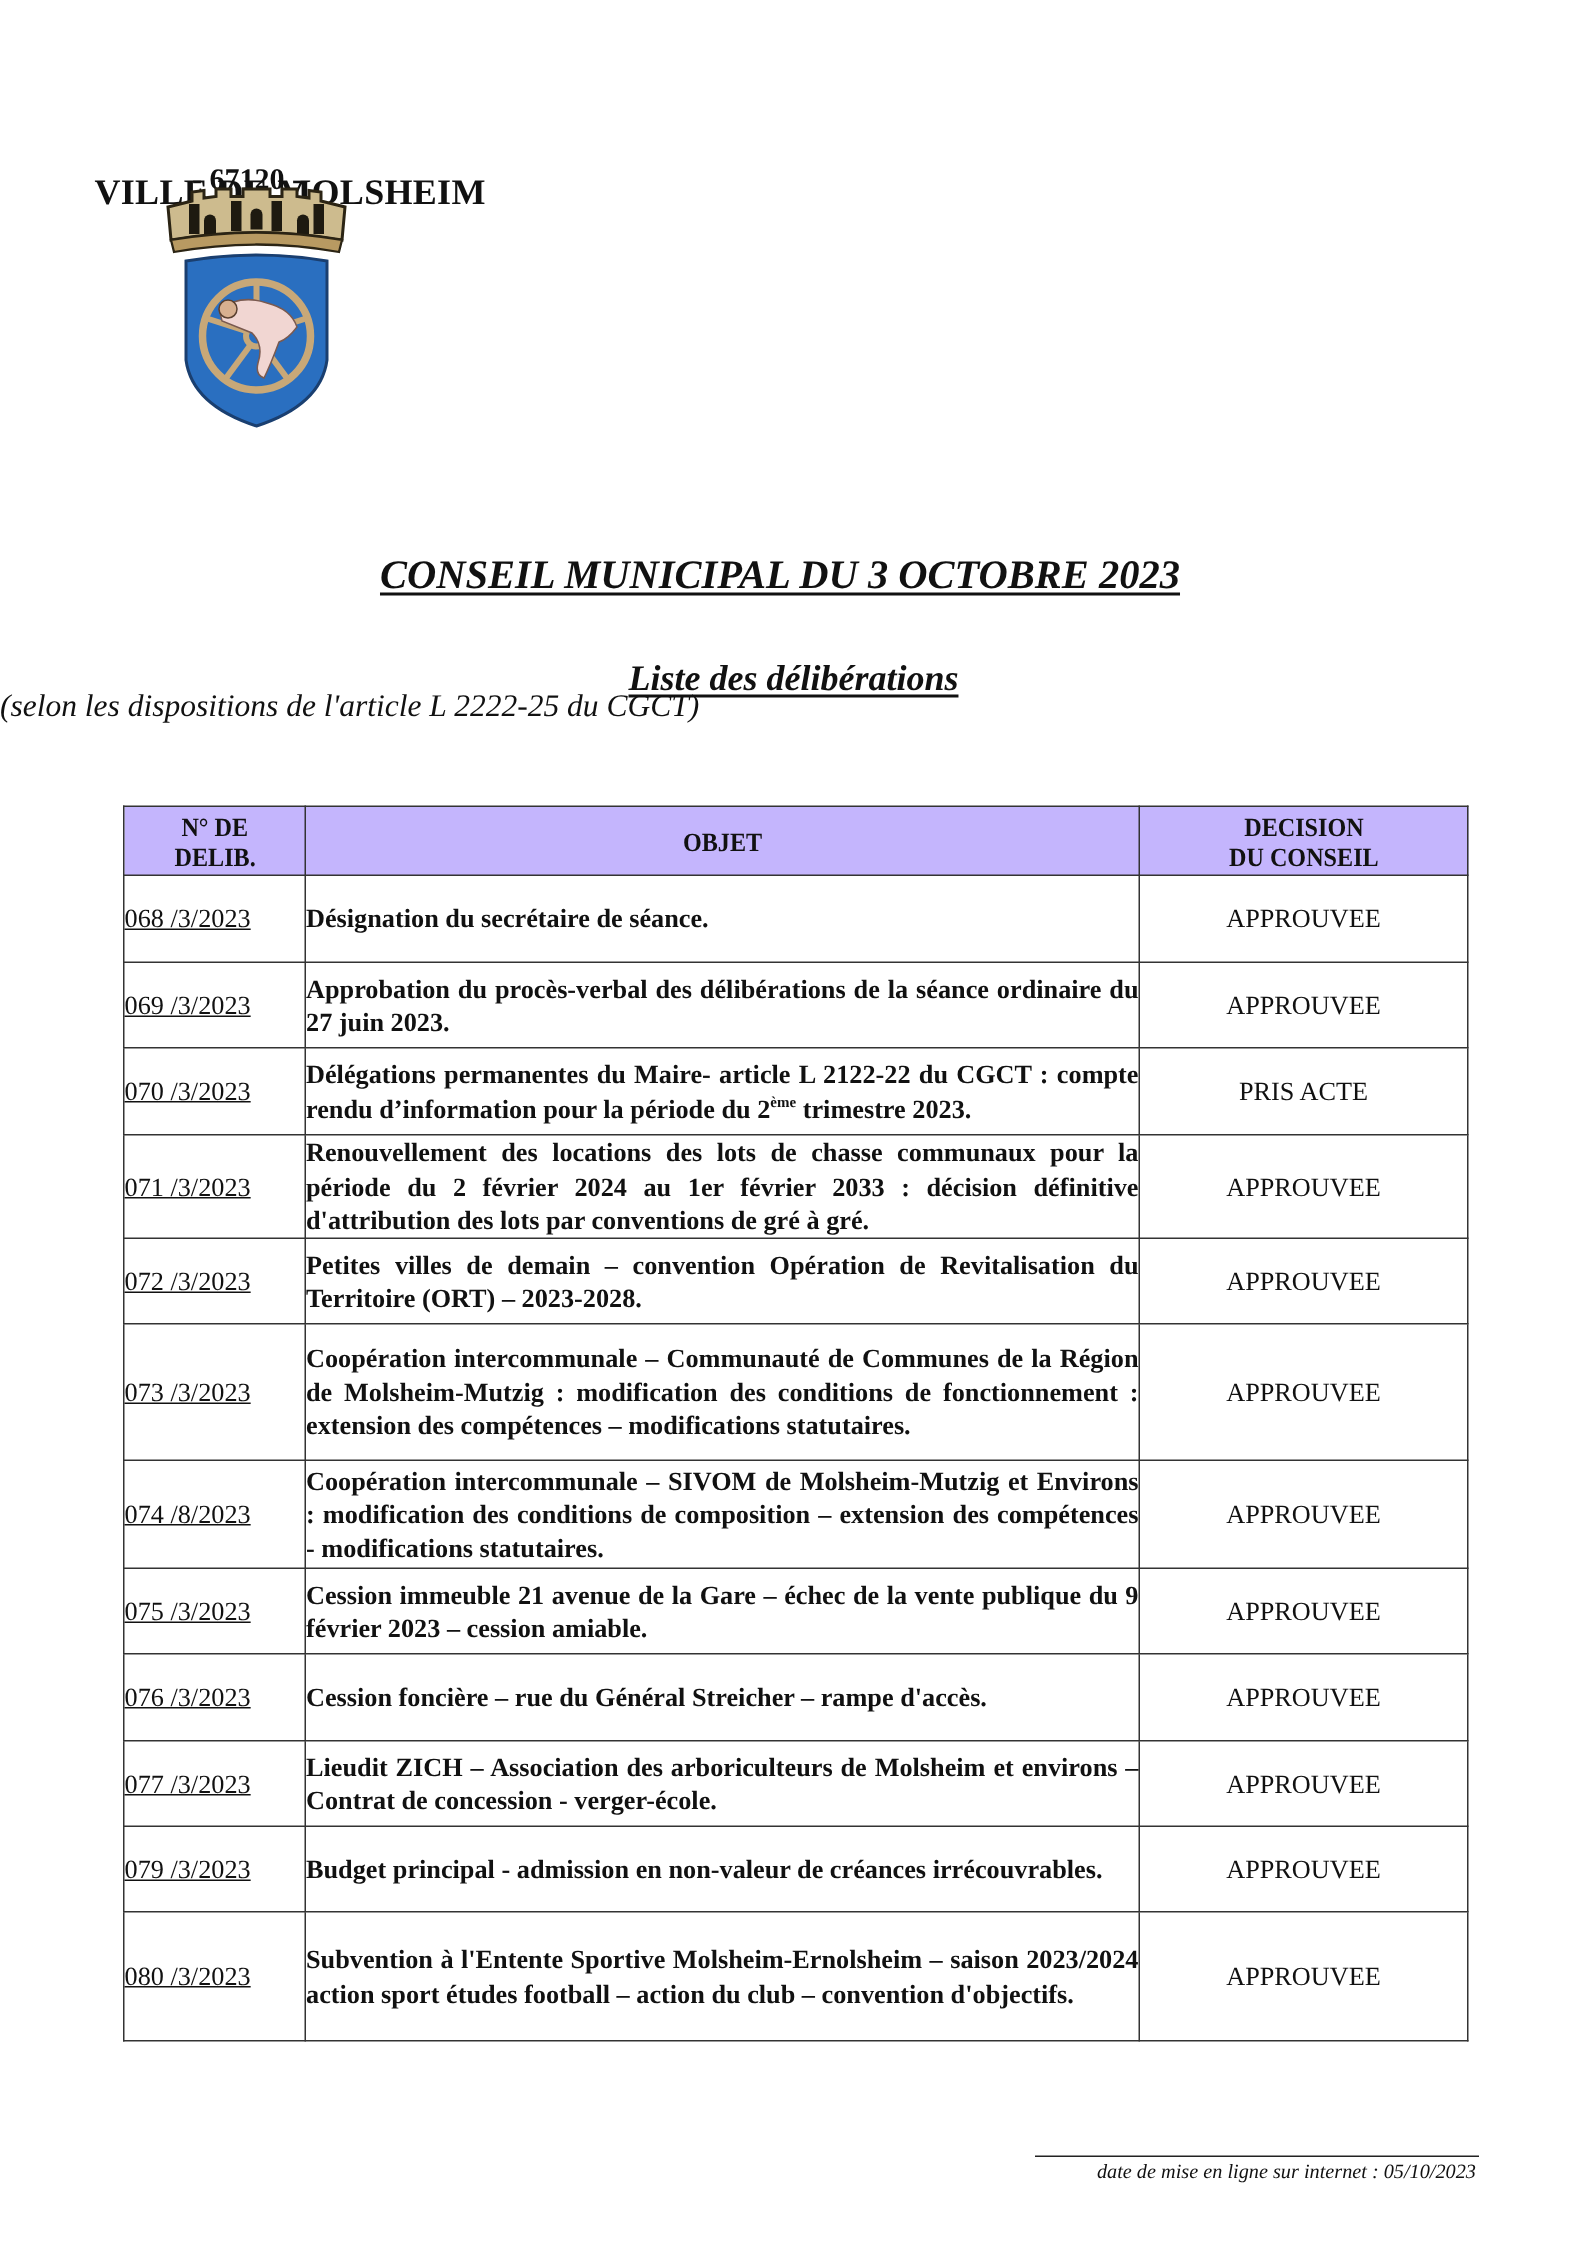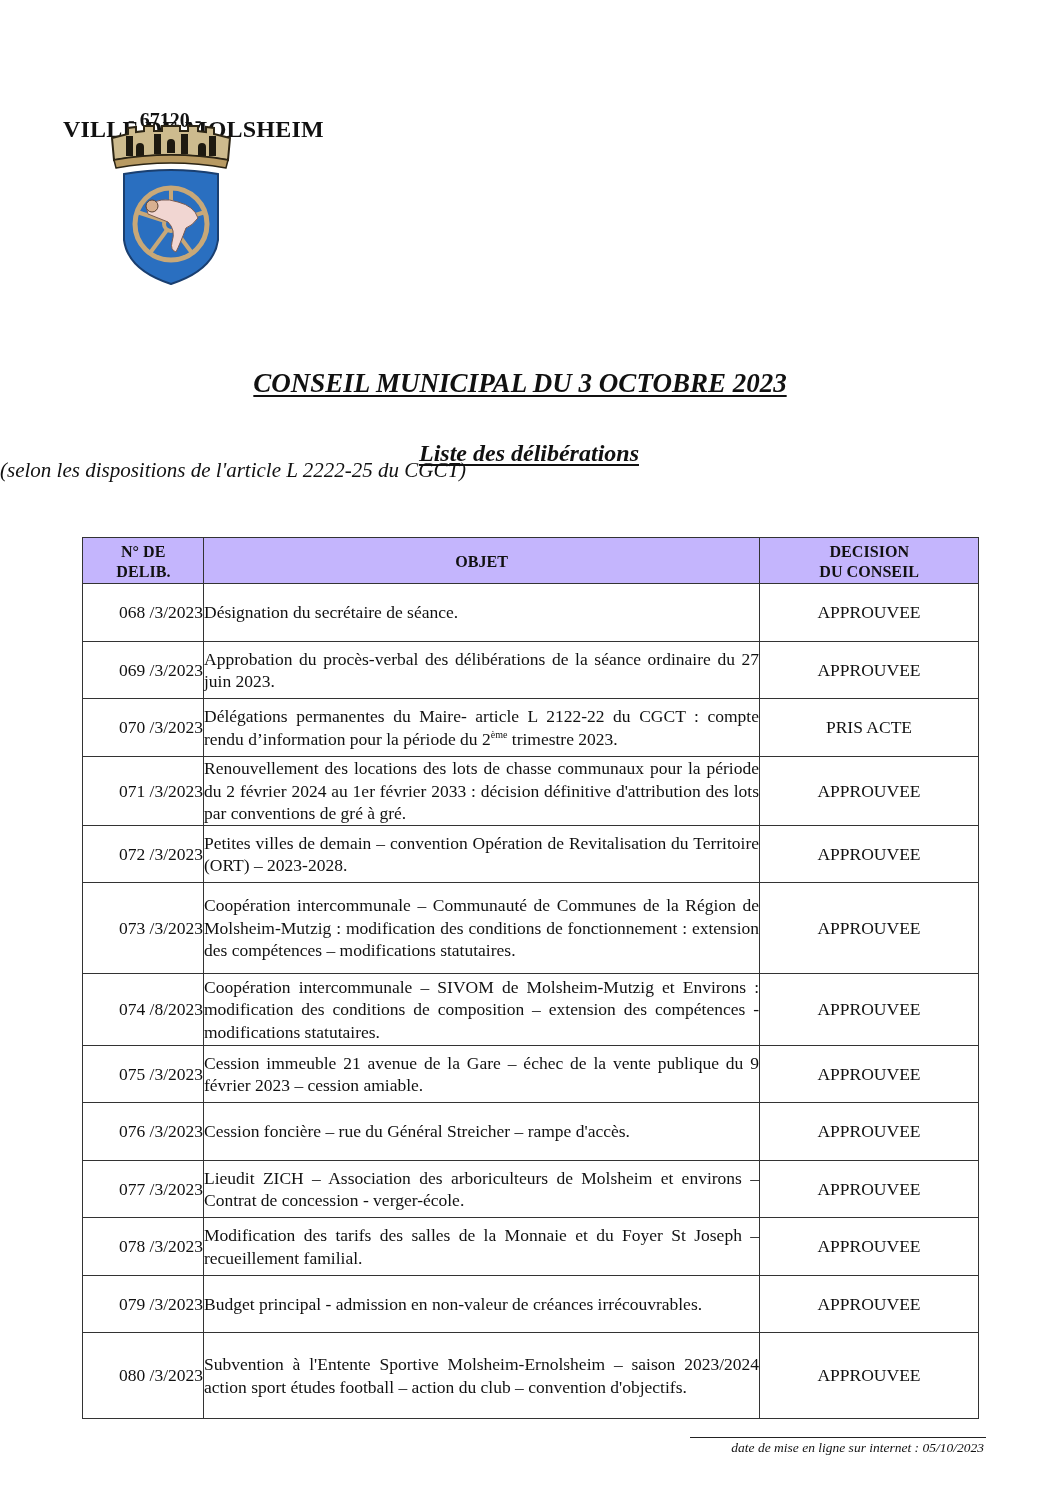--- a/index.html
+++ b/index.html
@@ -40,23 +40,23 @@
     }
     table.delib th {
       background: #c4b5fd; font-weight: bold; text-align: center;
       line-height: 20px; height: 45px;
       transform-origin: center; font-size: 17.5px;
     }
     table.delib th span { display: inline-block; transform: scaleX(0.92); }
     col.c1 { width: 121px; }
     col.c2 { width: 556px; }
     col.c3 { width: 219px; }
-    td.num { text-align: right; padding-right: 8px; white-space: nowrap; }
+    td.num { text-align: left; padding-right: 8px; white-space: nowrap; text-decoration: underline; }
     td.obj { text-align: justify; padding: 0 2px 0 3px; vertical-align: top; line-height: 22.5px; }
-    td.obj span { display: block; }
+    td.obj span { display: block; font-weight: bold; }
     td.dec { text-align: center; }
     sup { font-size: 10px; vertical-align: 7px; line-height: 0; }
     .footer-rule {
       position: absolute; left: 690px; top: 1437px; width: 296px; height: 0;
       border-top: 1px solid #222;
     }
     .footer-text {
       position: absolute; right: 74px; top: 1440px;
       font-size: 13.5px; font-style: italic;
     }
@@ -186,27 +186,20 @@
         </td>
       <td class="dec">APPROUVEE</td>
     </tr>
     <tr style="height:57px">
       <td class="num">077 /3/2023</td>
       <td class="obj">
           <span>Lieudit ZICH – Association des arboriculteurs de Molsheim et environs – Contrat de concession - verger-école.</span>
         </td>
       <td class="dec">APPROUVEE</td>
     </tr>
-    <tr style="height:58px">
-      <td class="num">078 /3/2023</td>
-      <td class="obj">
-          <span>Modification des tarifs des salles de la Monnaie et du Foyer St Joseph – recueillement familial.</span>
-        </td>
-      <td class="dec">APPROUVEE</td>
-    </tr>
     <tr style="height:57px">
       <td class="num">079 /3/2023</td>
       <td class="obj">
           <span>Budget principal - admission en non-valeur de créances irrécouvrables.</span>
         </td>
       <td class="dec">APPROUVEE</td>
     </tr>
     <tr style="height:86px">
       <td class="num">080 /3/2023</td>
       <td class="obj">

